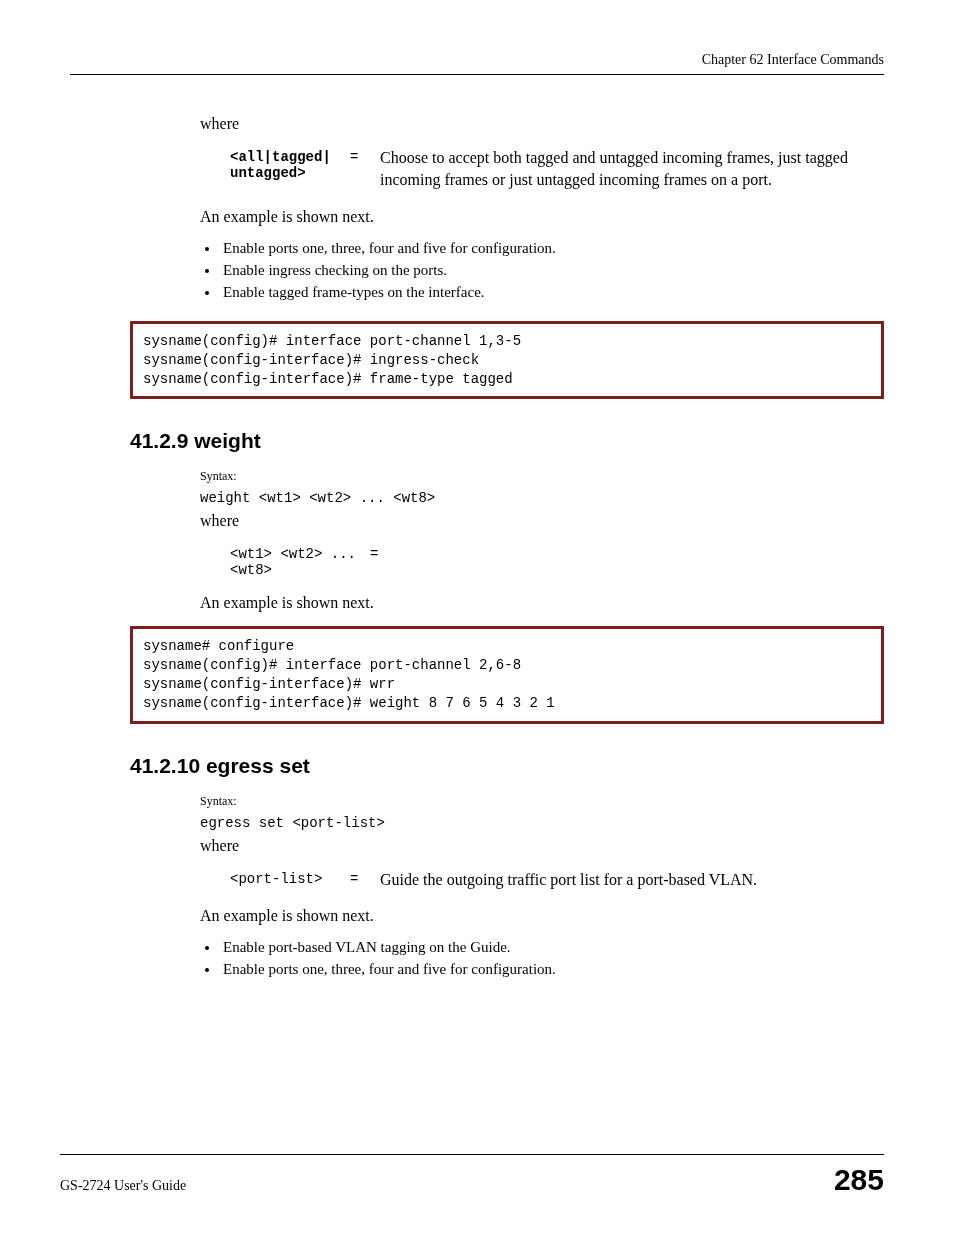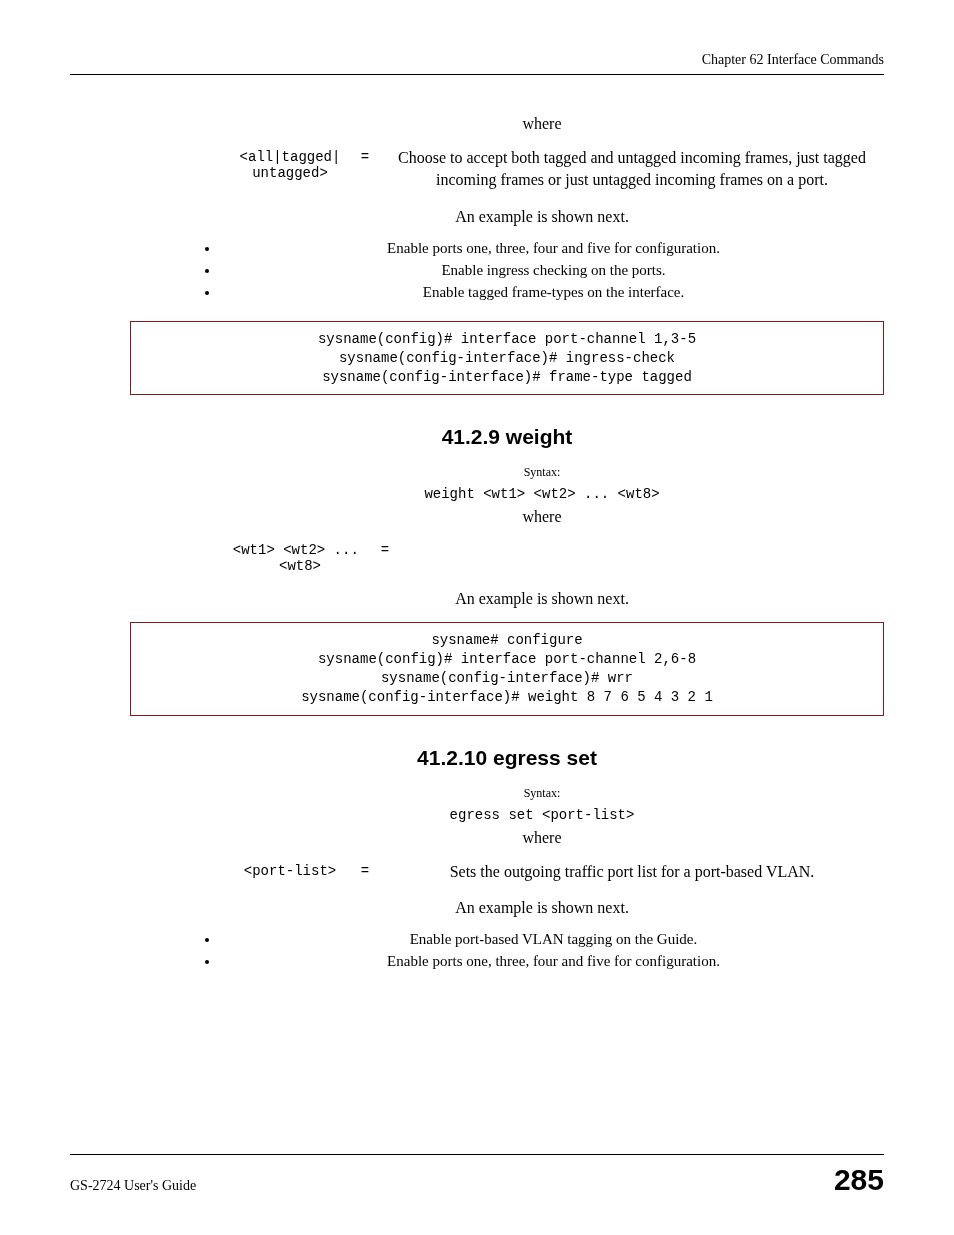--- a/index.html
+++ b/index.html
@@ -1,19 +1,18 @@
 <!DOCTYPE html>
 <html><head>
   <meta charset="utf-8">
   <style>
     * {
       margin: 0;
       padding: 0;
       box-sizing: border-box;
-      text-align: center;
     }
     body {
       font-family: "Times New Roman", Times, serif;
       font-size: 16px;
       width: 954px;
       height: 1235px;
       background: white;
       position: relative;
       padding: 52px 70px 40px 70px;
     }
@@ -71,21 +70,21 @@
       list-style-type: disc;
       margin-left: 20px;
       margin-bottom: 20px;
     }
     li {
       font-size: 15px;
       margin-bottom: 5px;
       padding-left: 3px;
     }
     .code-box {
-      border: 1px solid #7f1d1d;
+      border: 3px solid #7f1d1d;
       padding: 8px 10px;
       font-family: "Courier New", Courier, monospace;
       font-size: 14px;
       line-height: 1.35;
       white-space: pre;
       margin-bottom: 30px;
       margin-left: 0;
     }
     .section-heading {
       font-family: Liberation Sans, sans-serif;
@@ -99,21 +98,21 @@
       margin-bottom: 6px;
     }
     .syntax-code {
       font-family: "Courier New", Courier, monospace;
       font-size: 14px;
       margin-bottom: 6px;
     }
     .footer {
       position: absolute;
       bottom: 38px;
-      left: 70px;
+      left: 60px;
       right: 70px;
     }
     .footer-rule {
       border: none;
       border-top: 1px solid #000;
       margin-bottom: 8px;
     }
     .footer-row {
       display: flex;
       justify-content: space-between;
@@ -130,21 +129,21 @@
   </style>
 </head>
 <body>
 
 <div class="header-text">Chapter 62 Interface Commands</div>
 <hr class="header-rule">
 
 <div class="content-area">
   <div class="body-text">where</div>
   <div class="param-row">
-    <div class="param-key" style="white-space:pre;">&lt;all|tagged|
+    <div class="param-key" style="white-space:pre;font-weight:bold;">&lt;all|tagged|
 untagged&gt;</div>
     <div class="param-eq">=</div>
     <div class="param-desc">Choose to accept both tagged and untagged incoming frames, just tagged incoming frames or just untagged incoming frames on a port.</div>
   </div>
   <div class="body-text">An example is shown next.</div>
   <ul>
     <li>Enable ports one, three, four and five for configuration.</li>
     <li>Enable ingress checking on the ports.</li>
     <li>Enable tagged frame-types on the interface.</li>
   </ul>
@@ -179,21 +178,21 @@
 <div class="content-area-narrow">
   <div class="section-heading">41.2.10  egress set</div>
 </div>
 <div class="content-area">
   <div class="syntax-label">Syntax:</div>
   <div class="syntax-code">egress set &lt;port-list&gt;</div>
   <div class="body-text">where</div>
   <div class="param-row">
     <div class="param-key">&lt;port-list&gt;</div>
     <div class="param-eq">=</div>
-    <div class="param-desc">Sets the outgoing traffic port list for a port-based VLAN.</div>
+    <div class="param-desc">Guide the outgoing traffic port list for a port-based VLAN.</div>
   </div>
   <div class="body-text">An example is shown next.</div>
   <ul>
     <li>Enable port-based VLAN tagging on the Guide.</li>
     <li>Enable ports one, three, four and five for configuration.</li>
   </ul>
 </div>
 
 <div class="footer">
   <hr class="footer-rule">

